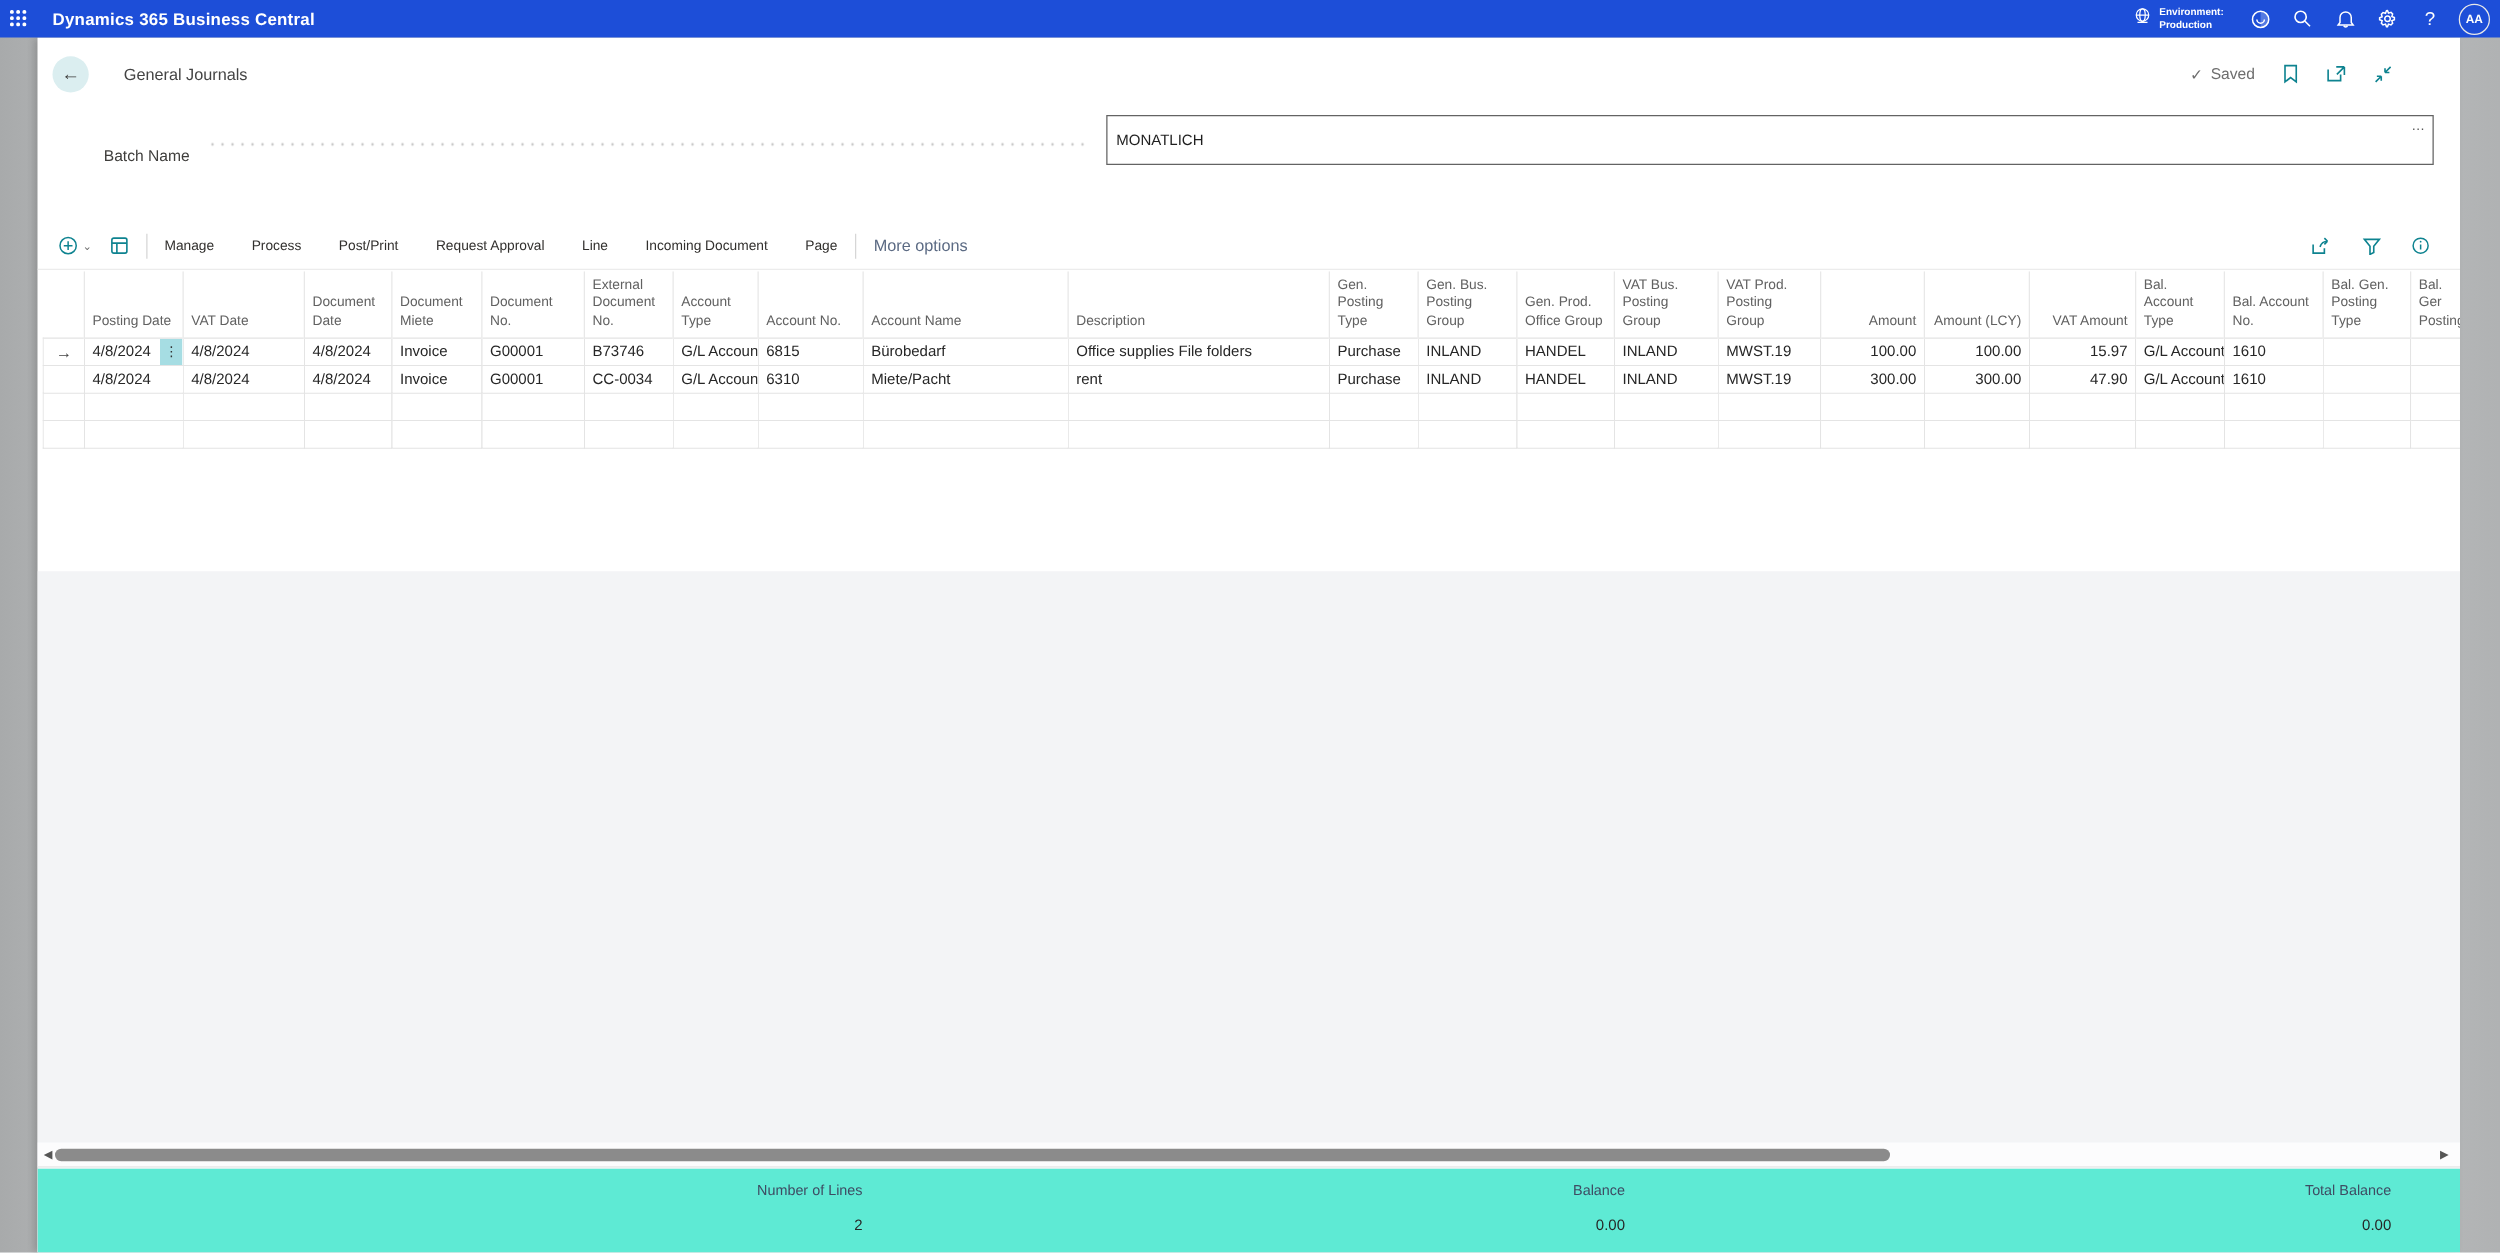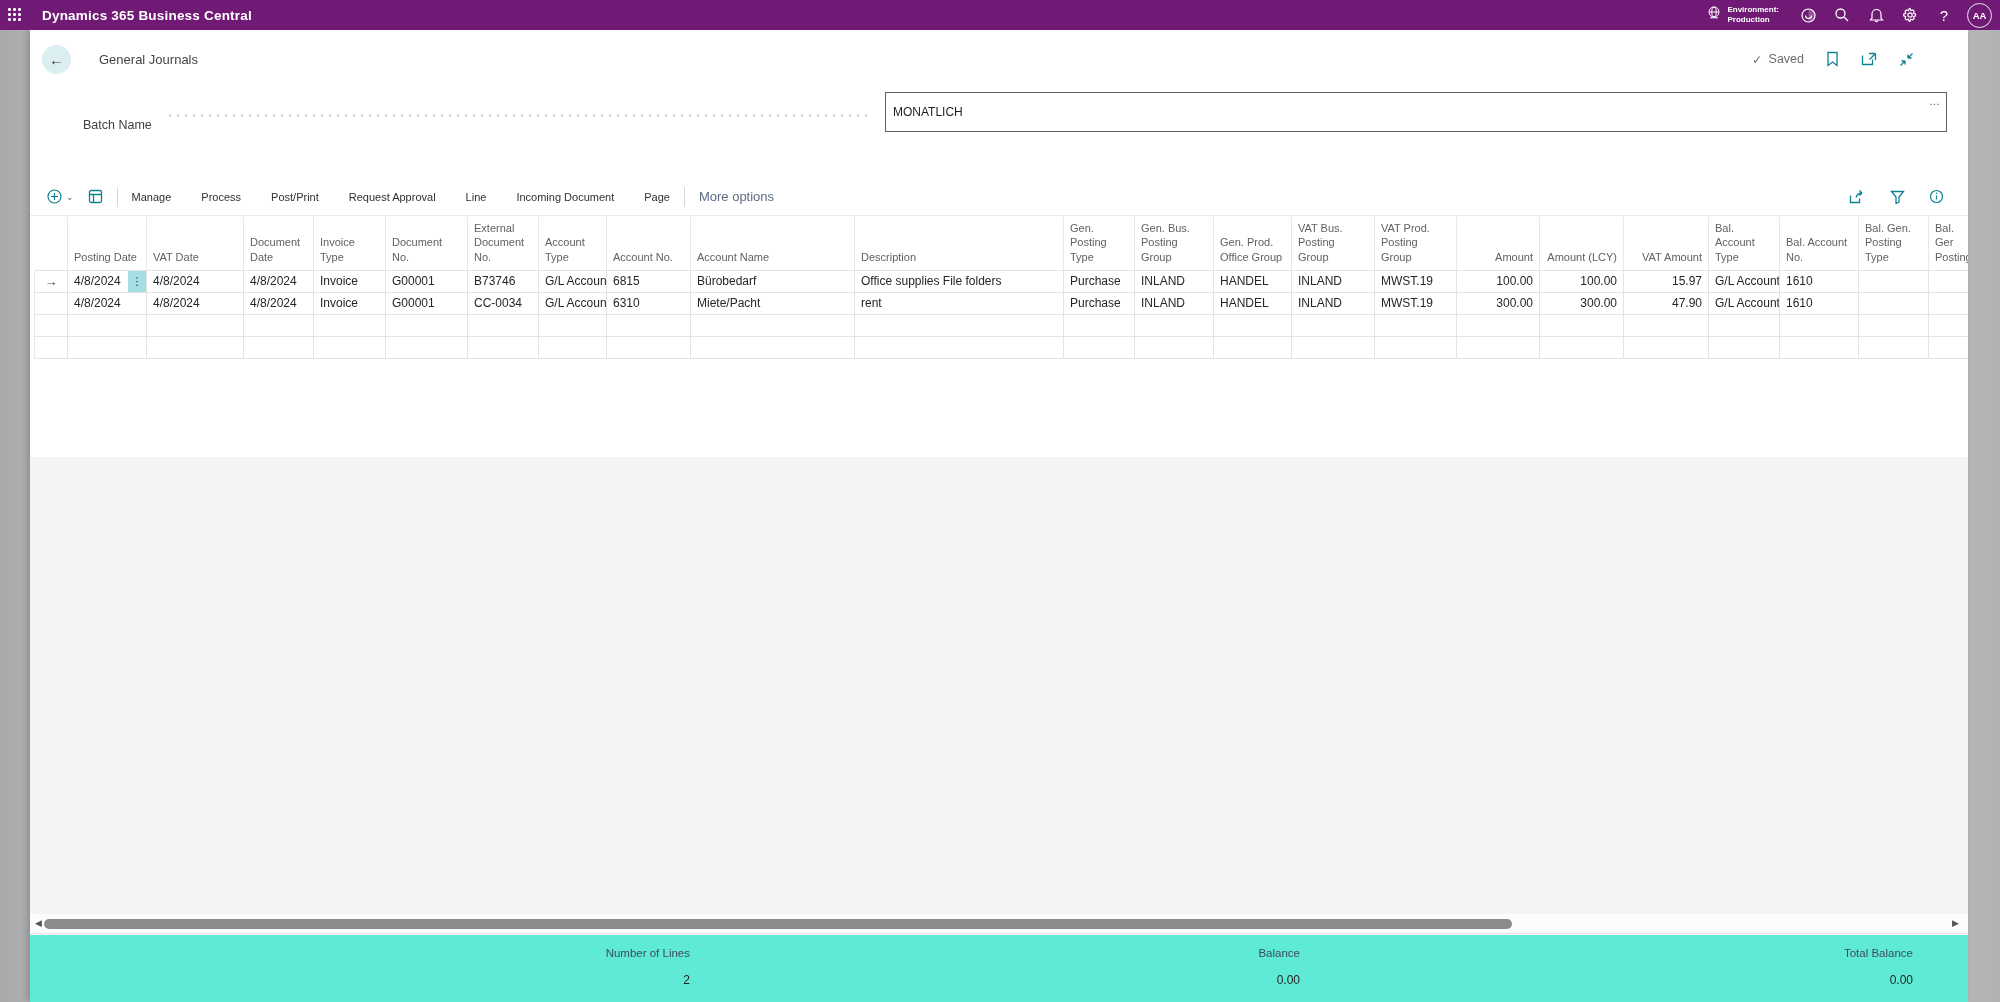--- a/index.html
+++ b/index.html
@@ -2,21 +2,21 @@
 <html><head>
 <meta charset="utf-8">
 <style>
   * { margin:0; padding:0; box-sizing:border-box; }
   html,body { width:2000px; height:1002px; overflow:hidden;
     font-family:"Liberation Sans", sans-serif; }
   body { background:linear-gradient(90deg,#a8aaab 0%,#b5b7b8 4%,#c3c5c6 90%,#b0b2b3 100%); }
 
   
   .topbar { position:absolute; left:0; top:0; width:2000px; height:30px;
-    background:#701a75; display:flex; align-items:center; color:#fff; z-index:5; }
+    background:#1d4ed8; display:flex; align-items:center; color:#fff; z-index:5; }
   .waffle { width:30px; height:30px; display:flex; align-items:center; justify-content:center; cursor:pointer; }
   .waffle-grid { display:grid; grid-template-columns:repeat(3,4px); grid-template-rows:repeat(3,4px); gap:1px; }
   .waffle-grid i { width:2.5px; height:2.5px; background:#fff; border-radius:50%; }
   .app-title { font-size:13.5px; font-weight:700; margin-left:12px; letter-spacing:.2px; }
   .topbar-right { margin-left:auto; display:flex; align-items:center; gap:4px; padding-right:8px; }
   .env { display:flex; align-items:center; gap:5px; margin-right:10px; cursor:pointer; }
   .env-text { font-size:8px; line-height:1.25; font-weight:700; }
   .tb-icon { width:30px; height:30px; display:flex; align-items:center; justify-content:center; cursor:pointer; }
   .tb-icon svg { display:block; }
   .help-q { font-size:15px; font-weight:400; color:#fff; }
@@ -279,21 +279,21 @@
           <col style="width: 79px;">
           <col style="width: 70px;">
           <col style="width: 44px;">
         </colgroup>
       <thead>
           <tr>
             <th></th>
             <th>Posting Date</th>
             <th>VAT Date</th>
             <th>Document Date</th>
-            <th>Invoice Type</th>
+            <th>Document Miete</th>
             <th>Document No.</th>
             <th>External Document No.</th>
             <th>Account Type</th>
             <th>Account No.</th>
             <th>Account Name</th>
             <th>Description</th>
             <th>Gen. Posting Type</th>
             <th>Gen. Bus. Posting Group</th>
             <th>Gen. Prod. Office Group</th>
             <th>VAT Bus. Posting Group</th>

